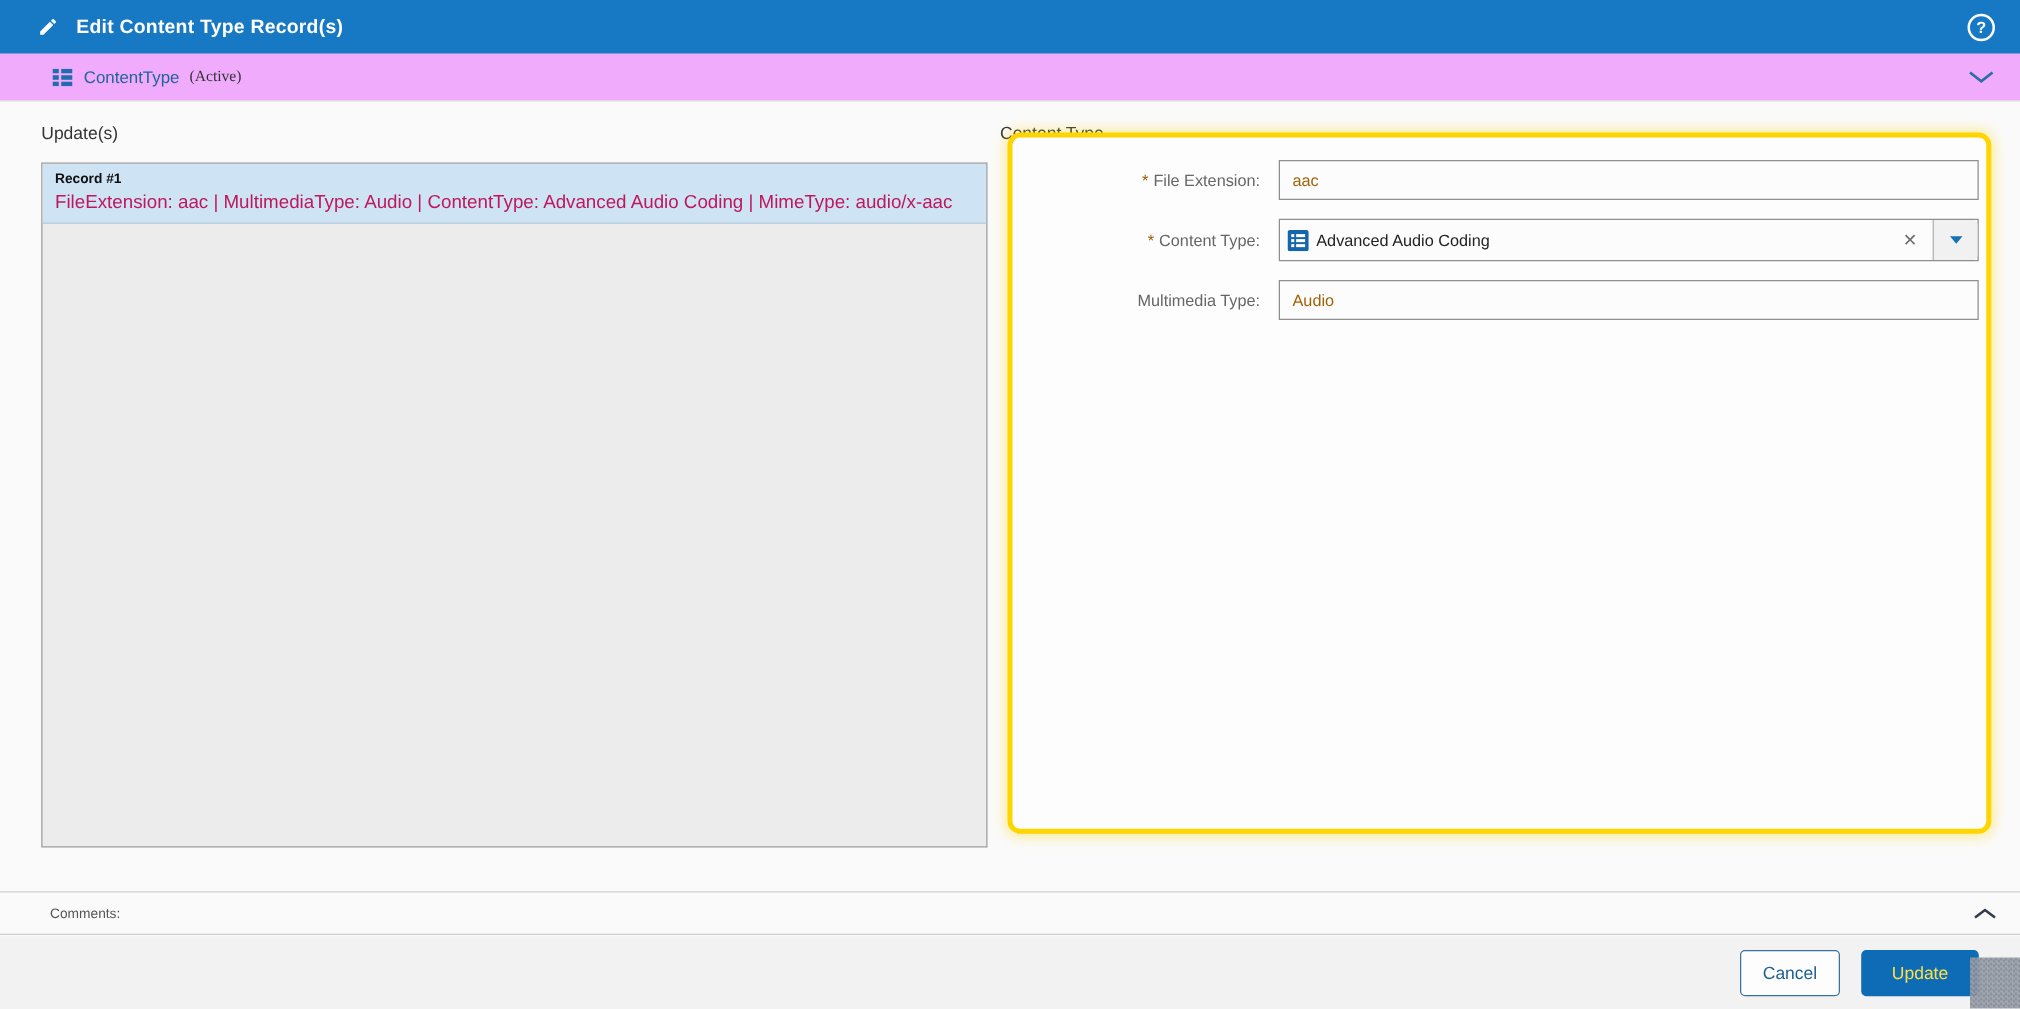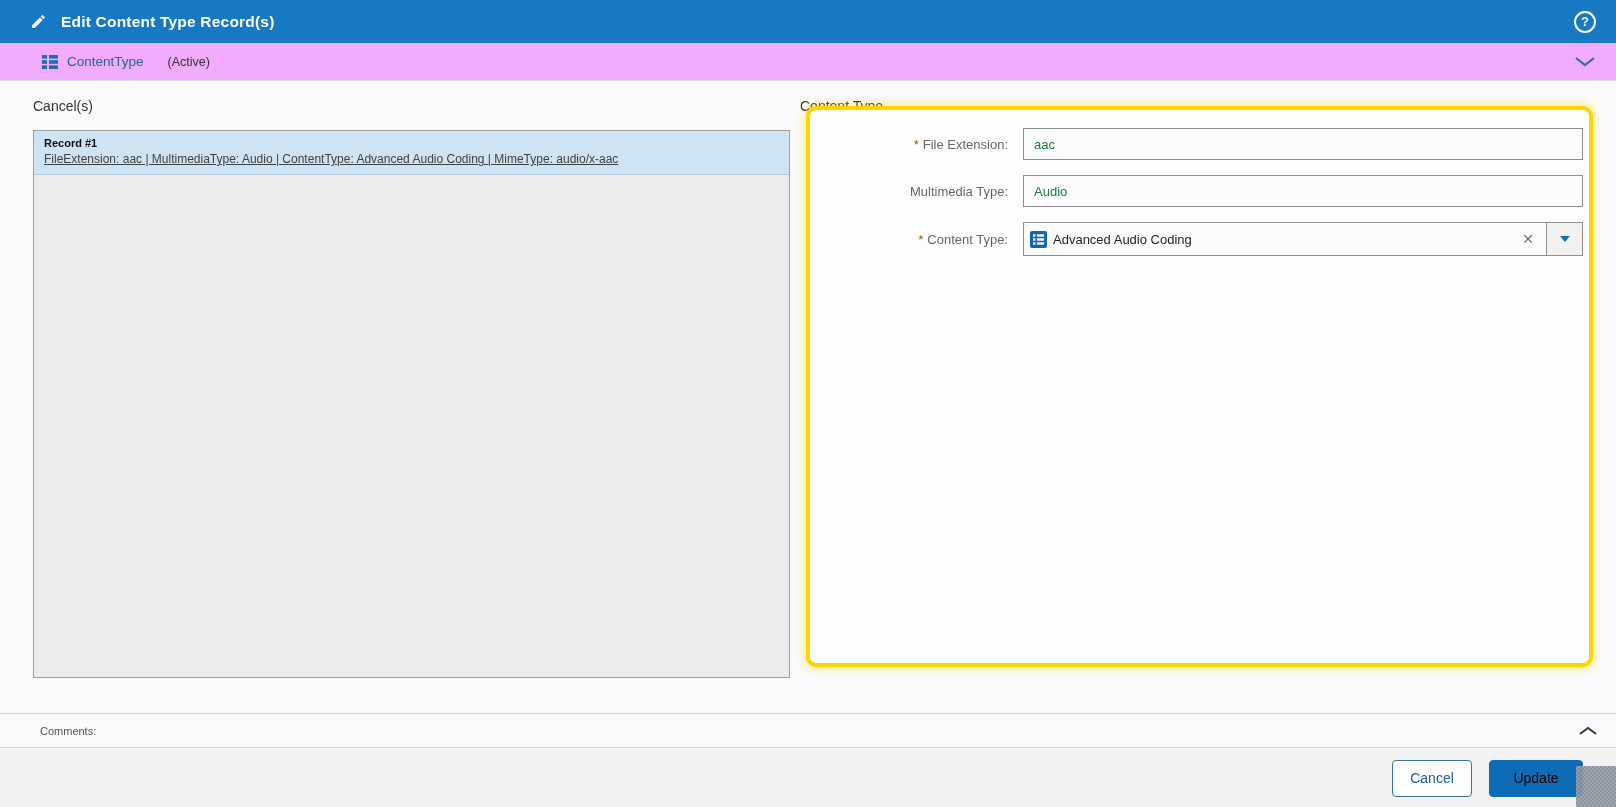--- a/index.html
+++ b/index.html
@@ -13,44 +13,44 @@
   .titlebar .title{ color:#fff; font-size:15.5px; font-weight:700; margin-left:14px; letter-spacing:.2px; }
   .help-btn{ margin-left:auto; width:22px; height:22px; border:2px solid #fff; border-radius:50%;
              color:#fff; display:flex; align-items:center; justify-content:center;
              font-size:13px; font-weight:700; cursor:pointer; }
 
   
   .subheader{ position:absolute; left:0; top:43px; width:100%; height:38px; background:#f0abfc;
               border-bottom:1px solid #dcdcdc; display:flex; align-items:center;
               padding:0 20px 0 42px; }
   .entity-name{ color:#23639c; font-size:13.5px; margin-left:9px; }
-  .entity-status{ color:#333; font-size:12.5px; margin-left:24px; }
+  .entity-status{ color:#333; font-size:12.5px; margin-left:8px;font-family:Liberation Serif, serif; }
   .subheader .chev{ margin-left:auto; cursor:pointer; display:flex; }
 
   
   .main{ position:absolute; left:0; top:82px; width:100%; height:631px; background:#fafafa; }
   .section-title{ position:absolute; font-size:14px; color:#333; }
   .records-title{ left:33px; top:16px; }
   .form-title{ left:800px; top:16px; }
 
   .records-panel{ position:absolute; left:33px; top:48px; width:757px; height:548px;
                   background:#ececec; border:1px solid #9f9f9f; overflow:hidden; }
   .record-item{ background:#cee3f3; border-bottom:1px solid #b3c9da; padding:5px 10px 6px; cursor:pointer; }
   .record-title{ font-weight:700; font-size:11px; color:#101010; line-height:1.4; }
-  .record-summary{ font-size:12px; color:#404040; line-height:1.4;text-decoration:underline; }
+  .record-summary{ font-size:15px; color:#be185d; line-height:1.4; }
 
   .form-box{ position:absolute; left:806px; top:24px; width:787px; height:561px;
              background:#fdfdfd; border:4px solid #fed500; border-radius:10px;
              box-shadow:0 0 10px 2px rgba(255,214,0,.40); padding-top:18px; }
   .form-row{ display:flex; align-items:center; margin-bottom:15px; }
   .form-label{ flex:none; width:198px; text-align:right; font-size:13px; color:#666; padding-right:0; }
   .form-label .req{ color:#9a5b00; margin-right:4px; font-size:13px; }
   .form-gap{ flex:none; width:15px; }
   .form-input{ flex:none; width:560px; height:32px; border:1px solid #8f8f8f; background:#fcfcfc;
-               font-size:13px; color:#15803d; padding:0 10px; font-family:inherit; }
+               font-size:13px; color:#a16207; padding:0 10px; font-family:inherit; }
 
   .combo{ flex:none; width:560px; height:34px; display:flex; border:1px solid #8f8f8f; background:#fcfcfc; }
   .combo-main{ flex:1; display:flex; align-items:center; padding:0 12px 0 6px; min-width:0; }
   .combo-text{ font-size:13px; color:#222; margin-left:6px; flex:1; white-space:nowrap; overflow:hidden; }
   .combo-clear{ color:#6f6f6f; font-size:14px; cursor:pointer; line-height:1; }
   .combo-arrow{ flex:none; width:36px; border-left:1px solid #8f8f8f; background:#f1f1f1;
                 display:flex; align-items:center; justify-content:center;
                 border-radius:0 4px 4px 0; cursor:pointer; }
   .caret-down{ width:0; height:0; border-left:5px solid transparent; border-right:5px solid transparent;
                border-top:6px solid #1272b5; }
@@ -61,21 +61,21 @@
                  display:flex; align-items:center; padding:0 18px 0 40px; }
   .comments-label{ font-size:11px; color:#555; }
   .comments-bar .chev{ margin-left:auto; cursor:pointer; display:flex; }
 
   
   .footer{ position:absolute; left:0; top:749px; width:100%; height:58px; background:#f2f2f2;
            display:flex; align-items:center; justify-content:flex-end; gap:17px; padding-right:33px; }
   .btn{ height:37px; border-radius:4px; font-size:14px; font-family:inherit; cursor:pointer;
         display:flex; align-items:center; justify-content:center; }
   .btn-cancel{ width:80px; background:#fdfdfd; border:1px solid #39719f; color:#20618f; }
-  .btn-update{ width:94px; background:#0d6cb5; border:1px solid #0d6cb5; color:#000000; }
+  .btn-update{ width:94px; background:#0d6cb5; border:1px solid #0d6cb5; color:#fde047; }
 
   .artifact{ position:absolute; left:1576px; top:766px; width:40px; height:41px; z-index:10;
              background:conic-gradient(#9aa1ab 25%, #858c98 0 50%, #9aa1ab 0 75%, #858c98 0) 0 0/4px 4px;
              opacity:.92; }
 </style>
 </head>
 <body>
 
 <div class="screen">
 
@@ -104,45 +104,37 @@
     <span class="entity-status">(Active)</span>
     <span class="chev">
       <svg width="22" height="11" viewBox="0 0 22 11">
           <polyline points="2,2 11,9 20,2" fill="none" stroke="#2a6da9" stroke-width="2.2"></polyline>
         </svg>
     </span>
   </div>
 
   <div class="main">
 
-    <div class="section-title records-title">Cancel(s)</div>
+    <div class="section-title records-title">Update(s)</div>
     <div class="records-panel">
       <div class="record-item">
         <div class="record-title">Record #1</div>
         <div class="record-summary">FileExtension: aac | MultimediaType: Audio | ContentType: Advanced Audio Coding | MimeType: audio/x-aac</div>
       </div>
     </div>
 
     <div class="section-title form-title">Content Type</div>
     <div class="form-box">
 
       <div class="form-row">
         <div class="form-label">
           <span class="req">*</span><span>File Extension:</span>
         </div>
         <div class="form-gap"></div>
         <input class="form-input" type="text" value="aac" style="">
-      </div>
-
-      <div class="form-row">
-        <div class="form-label">
-          <span class="req"></span><span>Multimedia Type:</span>
-        </div>
-        <div class="form-gap"></div>
-        <input class="form-input" type="text" value="Audio" style="">
       </div>
 
       <div class="form-row">
         <div class="form-label">
           <span class="req">*</span><span>Content Type:</span>
         </div>
         <div class="form-gap"></div>
         <div class="combo">
           <div class="combo-main">
             <span style="display:flex;">
@@ -158,20 +150,28 @@
             </span>
             <span class="combo-text">Advanced Audio Coding</span>
             <span class="combo-clear">✕</span>
           </div>
           <div class="combo-arrow">
             <span class="caret-down"></span>
           </div>
         </div>
       </div>
 
+      <div class="form-row">
+        <div class="form-label">
+          <span class="req"></span><span>Multimedia Type:</span>
+        </div>
+        <div class="form-gap"></div>
+        <input class="form-input" type="text" value="Audio" style="">
+      </div>
+
 
     </div>
   </div>
 
   <div class="comments-bar">
     <span class="comments-label">Comments:</span>
     <span class="chev">
       <svg width="20" height="10" viewBox="0 0 20 10">
           <polyline points="2,8 10,2 18,8" fill="none" stroke="#2f3b4c" stroke-width="2"></polyline>
         </svg>

